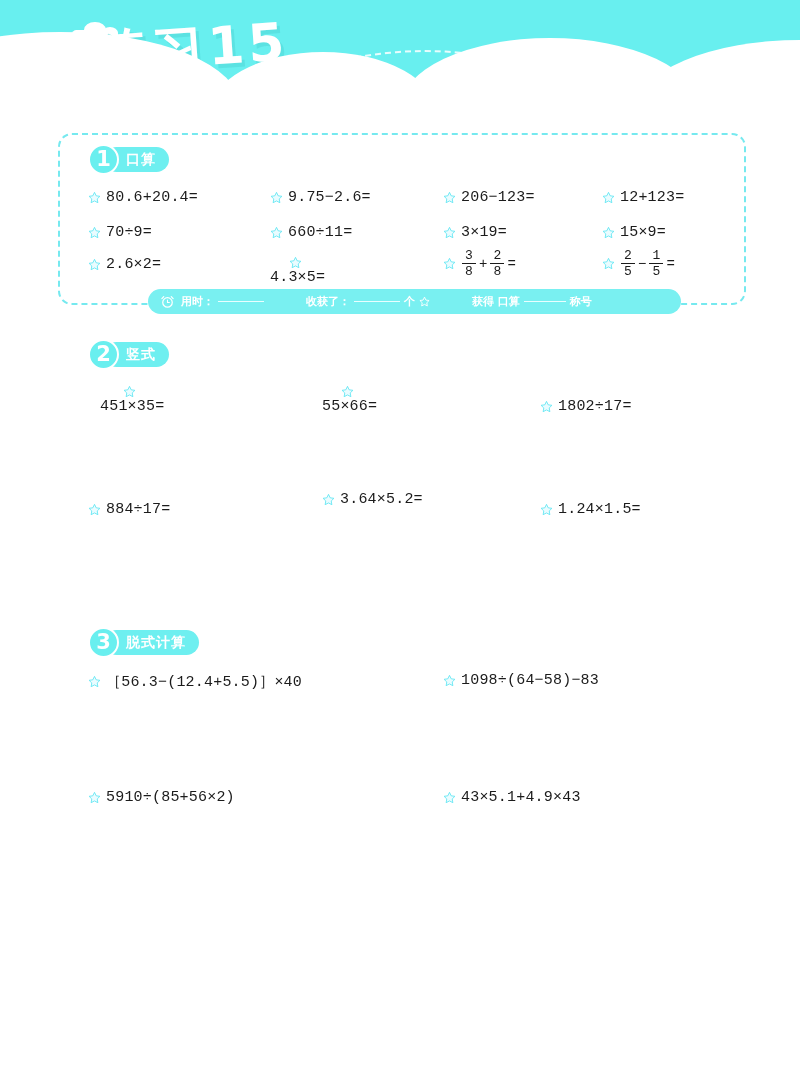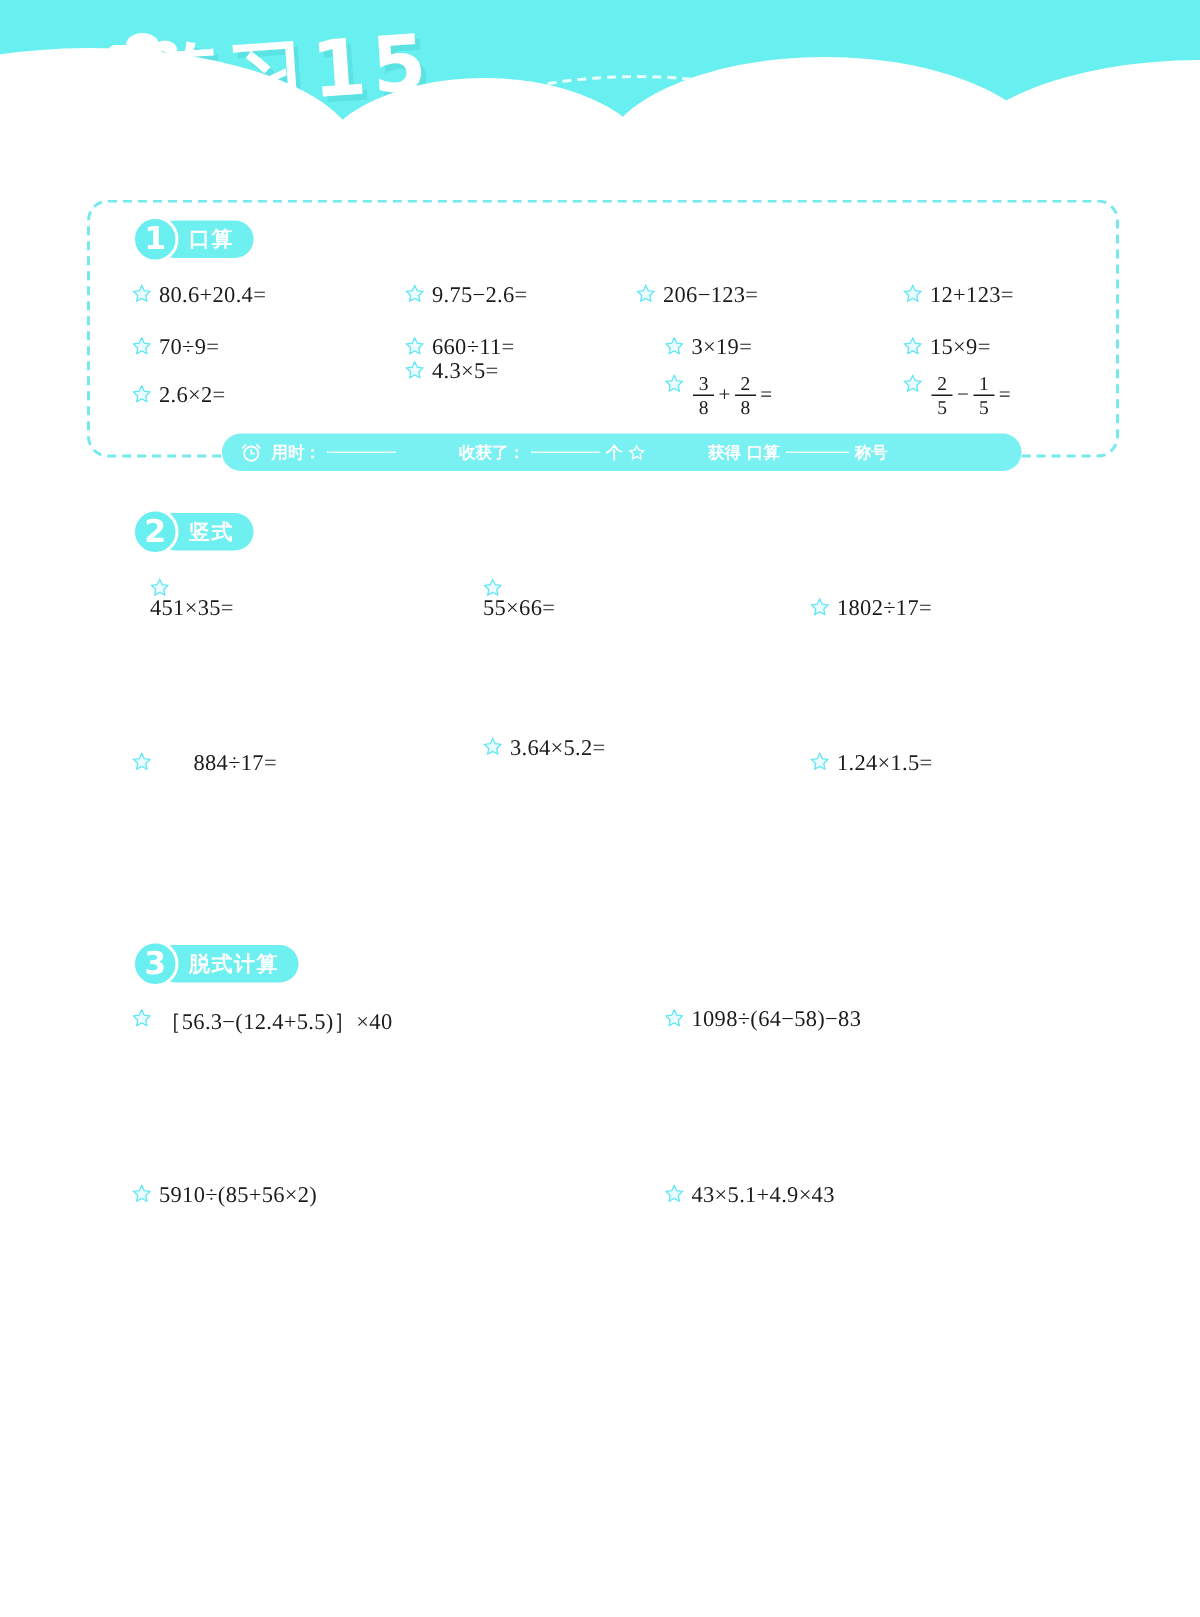--- a/index.html
+++ b/index.html
@@ -70,22 +70,22 @@
     white-space: nowrap;
   }
 
   .star {
     display: inline-block; width: 13px; height: 13px;
     vertical-align: middle; margin-right: 5px;
   }
   .star svg { display: block; }
 
   .prob {
-    position: absolute; display: flex; 
-    font-family: Liberation Serif, serif;
+    position: absolute; display: flex; align-items: center;
+    font-family: Liberation Mono, monospace;
     font-size: 15px; color: #1b1b1b; white-space: nowrap;
   }
   .prob .txt { letter-spacing: .2px; }
 
   
   .frac { display:inline-flex; flex-direction: column; align-items:center;
           vertical-align: middle; line-height: 1; margin: 0 1px; }
   .frac .n { font-size: 13px; padding-bottom: 1px; }
   .frac .bar { width: 14px; height: 1px; background: #1b1b1b; }
   .frac .d { font-size: 13px; padding-top: 1px; }
@@ -158,21 +158,21 @@
     <span class="txt">80.6+20.4=</span>
   </div>
   <div class="prob" style="left:270px; top:189px;">
     <span class="star">
         <svg width="13" height="13" viewBox="0 0 24 24">
           <path d="M12 2.5l3.1 6.4 6.9.9-5 4.9 1.2 6.9L12 18.3 5.8 21.6 7 14.7 2 9.8l6.9-.9z" fill="#eafcff" stroke="#5fe6f2" stroke-width="1.6"></path>
         </svg>
       </span>
     <span class="txt">9.75−2.6=</span>
   </div>
-  <div class="prob" style="left:424px; top:189px;">
+  <div class="prob" style="left:443px; top:189px;">
     <span class="star">
         <svg width="13" height="13" viewBox="0 0 24 24">
           <path d="M12 2.5l3.1 6.4 6.9.9-5 4.9 1.2 6.9L12 18.3 5.8 21.6 7 14.7 2 9.8l6.9-.9z" fill="#eafcff" stroke="#5fe6f2" stroke-width="1.6"></path>
         </svg>
       </span>
     <span class="txt">206−123=</span>
   </div>
   <div class="prob" style="left:602px; top:189px;">
     <span class="star">
         <svg width="13" height="13" viewBox="0 0 24 24">
@@ -216,21 +216,21 @@
   </div>
 
   <div class="prob" style="left:88px; top:256px;">
     <span class="star">
         <svg width="13" height="13" viewBox="0 0 24 24">
           <path d="M12 2.5l3.1 6.4 6.9.9-5 4.9 1.2 6.9L12 18.3 5.8 21.6 7 14.7 2 9.8l6.9-.9z" fill="#eafcff" stroke="#5fe6f2" stroke-width="1.6"></path>
         </svg>
       </span>
     <span class="txt">2.6×2=</span>
   </div>
-  <div class="prob" style="left:270px; top:240px;">
+  <div class="prob" style="left:270px; top:256px;flex-direction:column;">
     <span class="star">
         <svg width="13" height="13" viewBox="0 0 24 24">
           <path d="M12 2.5l3.1 6.4 6.9.9-5 4.9 1.2 6.9L12 18.3 5.8 21.6 7 14.7 2 9.8l6.9-.9z" fill="#eafcff" stroke="#5fe6f2" stroke-width="1.6"></path>
         </svg>
       </span>
     <span class="txt">4.3×5=</span>
   </div>
 
   <div class="prob" style="left:443px; top:249px;">
     <span class="star">
@@ -329,21 +329,21 @@
   </div>
   <div class="prob" style="left:540px; top:398px;">
     <span class="star">
         <svg width="13" height="13" viewBox="0 0 24 24">
           <path d="M12 2.5l3.1 6.4 6.9.9-5 4.9 1.2 6.9L12 18.3 5.8 21.6 7 14.7 2 9.8l6.9-.9z" fill="#eafcff" stroke="#5fe6f2" stroke-width="1.6"></path>
         </svg>
       </span>
     <span class="txt">1802÷17=</span>
   </div>
 
-  <div class="prob" style="left:88px; top:501px;gap:23px;">
+  <div class="prob" style="left:88px; top:501px;">
     <span class="star">
         <svg width="13" height="13" viewBox="0 0 24 24">
           <path d="M12 2.5l3.1 6.4 6.9.9-5 4.9 1.2 6.9L12 18.3 5.8 21.6 7 14.7 2 9.8l6.9-.9z" fill="#eafcff" stroke="#5fe6f2" stroke-width="1.6"></path>
         </svg>
       </span>
     <span class="txt">884÷17=</span>
   </div>
   <div class="prob" style="left:322px; top:491px;">
     <span class="star">
         <svg width="13" height="13" viewBox="0 0 24 24">

